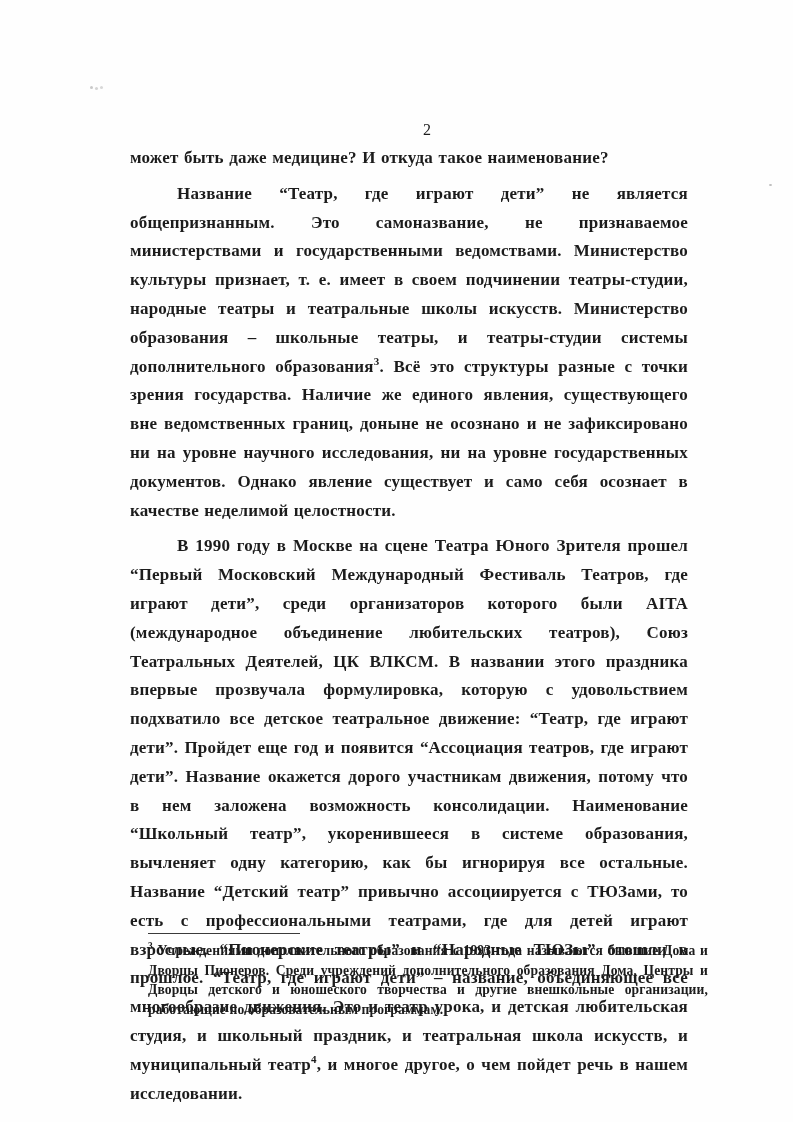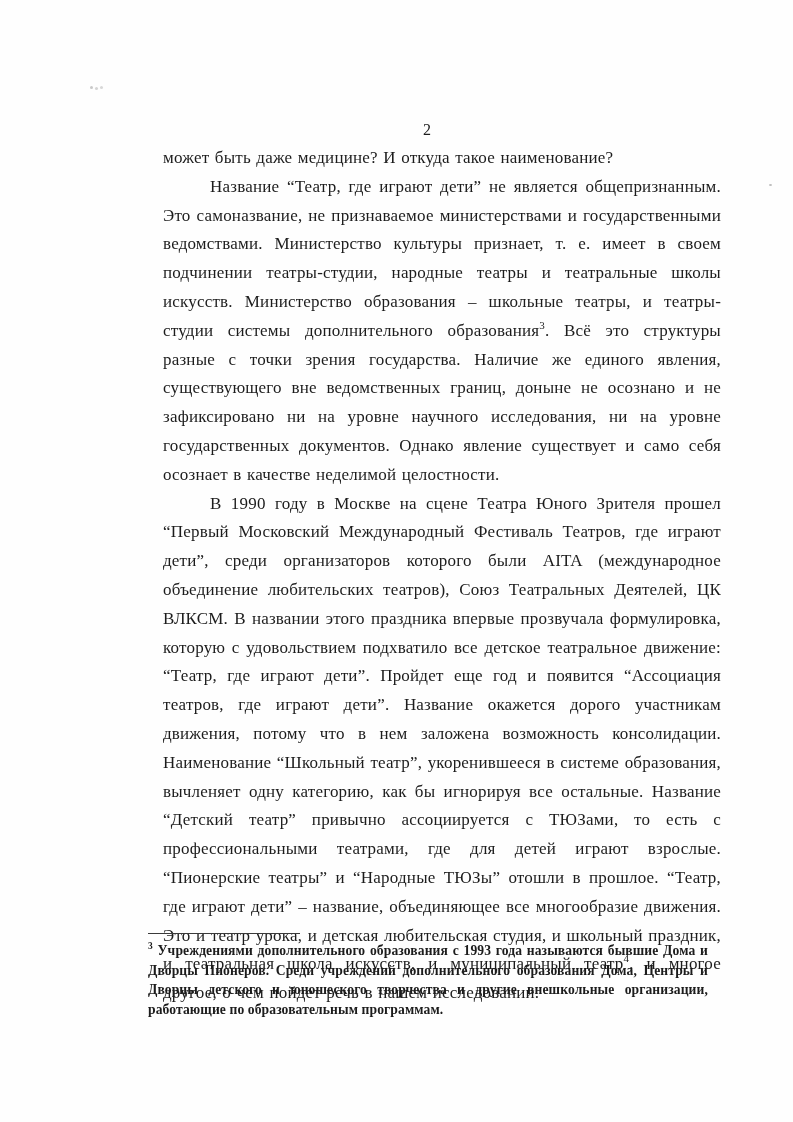--- a/index.html
+++ b/index.html
@@ -20,33 +20,35 @@
     position: absolute;
     top: 121px;
     left: 148px;
     width: 558px;
     text-align: center;
     font-size: 16px;
   }
   .text-block {
     position: absolute;
     top: 144px;
-    left: 163px;
+    left: 130px;
     width: 558px;
+    font-weight: bold;
   }
   .para {
     margin: 0;
     font-size: 17px;
     line-height: 28.8px;
     text-align: justify;
     letter-spacing: 0.2px;
     word-spacing: 1px;
   }
   .para.indent {
     text-indent: 47px;
+    margin-top: 7px;
   }
   sup.fnref {
     font-size: 11px;
     line-height: 0;
     vertical-align: super;
   }
   .footnote-area {
     position: absolute;
     left: 148px;
     top: 933px;

